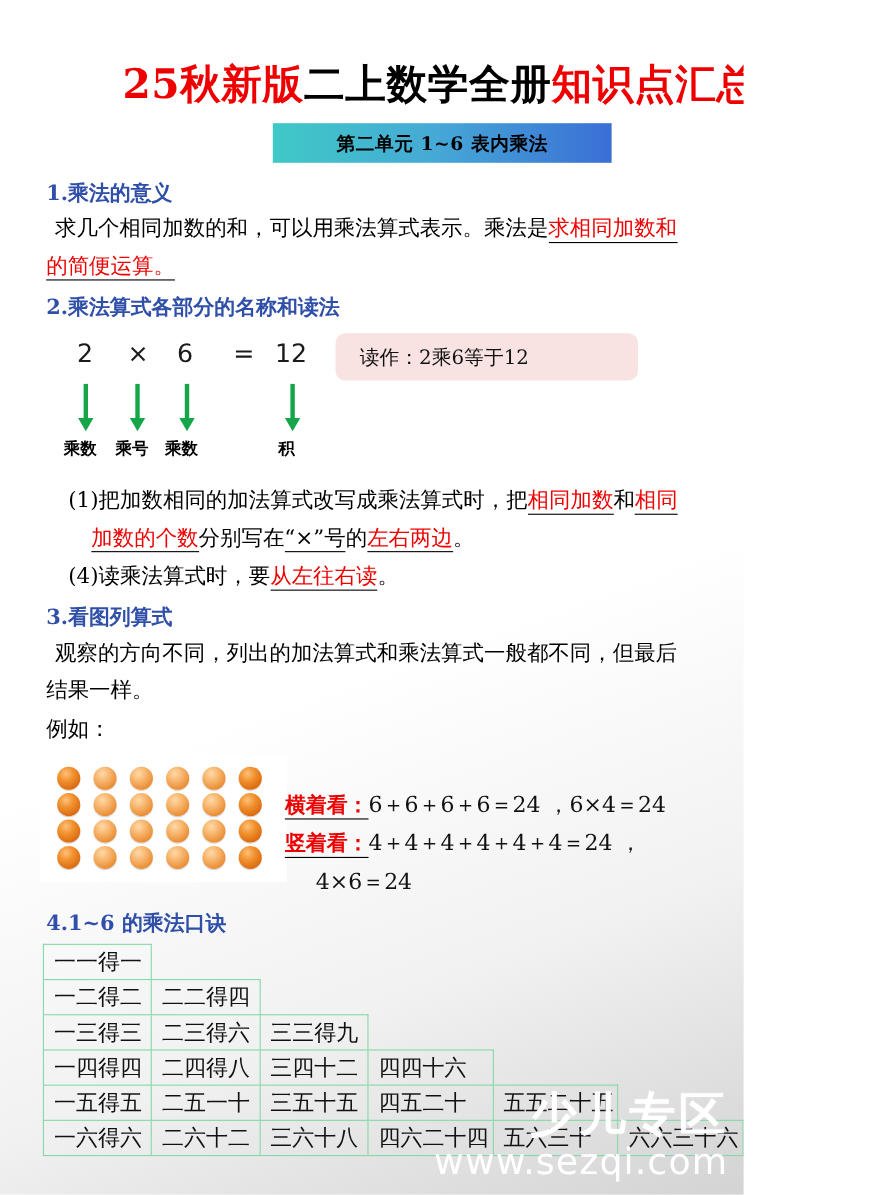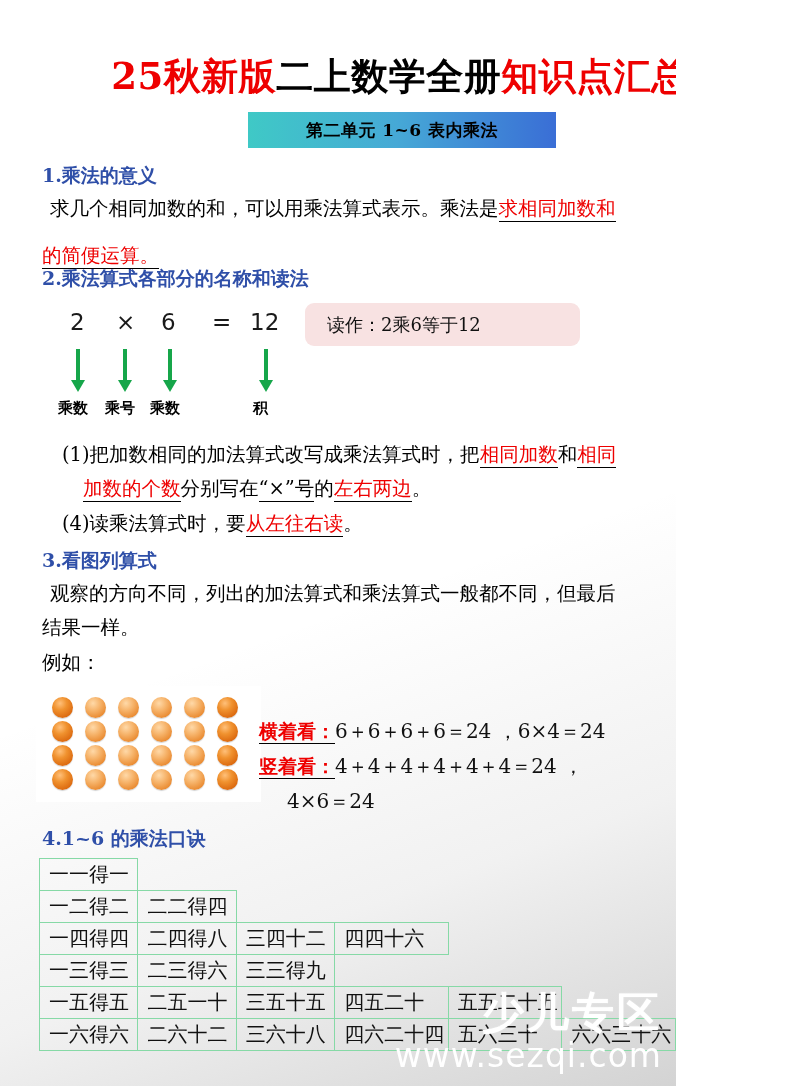--- a/index.html
+++ b/index.html
@@ -245,24 +245,24 @@
   <div class="title">
     <span class="t-red">25秋新版</span><span class="t-black">二上数学全册</span><span class="t-red">知识点汇总</span>
   </div>
 
   <div class="banner">
     <span class="banner-text">第二单元 1~6 表内乘法</span>
   </div>
 
   <div class="abs head" style="left:42px; top:163px;">1.乘法的意义</div>
 
-  <div class="abs body-line" style="left:50px; top:197px;">
+  <div class="abs body-line" style="left:50px; top:197px;font-family:Liberation Serif, serif;">
     <span>求几个相同加数的和，可以用乘法算式表示。乘法是</span><span class="red-u">求相同加数和</span>
   </div>
-  <div class="abs body-line" style="left:42px; top:244px;">
+  <div class="abs body-line" style="left:42px; top:230px;">
     <span class="red-u">的简便运算。</span>
   </div>
 
   <div class="abs head" style="left:42px; top:266px;">2.乘法算式各部分的名称和读法</div>
 
   <div class="eq-term" style="left:70px; top:309px;">2</div>
   <div class="eq-term" style="left:116px; top:309px;">×</div>
   <div class="eq-term" style="left:161px; top:309px;">6</div>
   <div class="eq-term" style="left:212px; top:309px;">=</div>
   <div class="eq-term" style="left:250px; top:309px;">12</div>
@@ -359,32 +359,32 @@
         </tr>
         <tr>
           <td>一二得二</td>
           <td>二二得四</td>
           <td class="empty"></td>
           <td class="empty"></td>
           <td class="empty"></td>
           <td class="empty"></td>
         </tr>
         <tr>
+          <td>一三得三</td>
+          <td>二三得六</td>
+          <td>三三得九</td>
+          <td class="empty"></td>
+          <td class="empty"></td>
+          <td class="empty"></td>
+        </tr>
+        <tr>
           <td>一四得四</td>
           <td>二四得八</td>
           <td>三四十二</td>
           <td>四四十六</td>
-          <td class="empty"></td>
-          <td class="empty"></td>
-        </tr>
-        <tr>
-          <td>一三得三</td>
-          <td>二三得六</td>
-          <td>三三得九</td>
-          <td class="empty"></td>
           <td class="empty"></td>
           <td class="empty"></td>
         </tr>
         <tr>
           <td>一五得五</td>
           <td>二五一十</td>
           <td>三五十五</td>
           <td>四五二十</td>
           <td>五五二十五</td>
           <td class="empty"></td>

